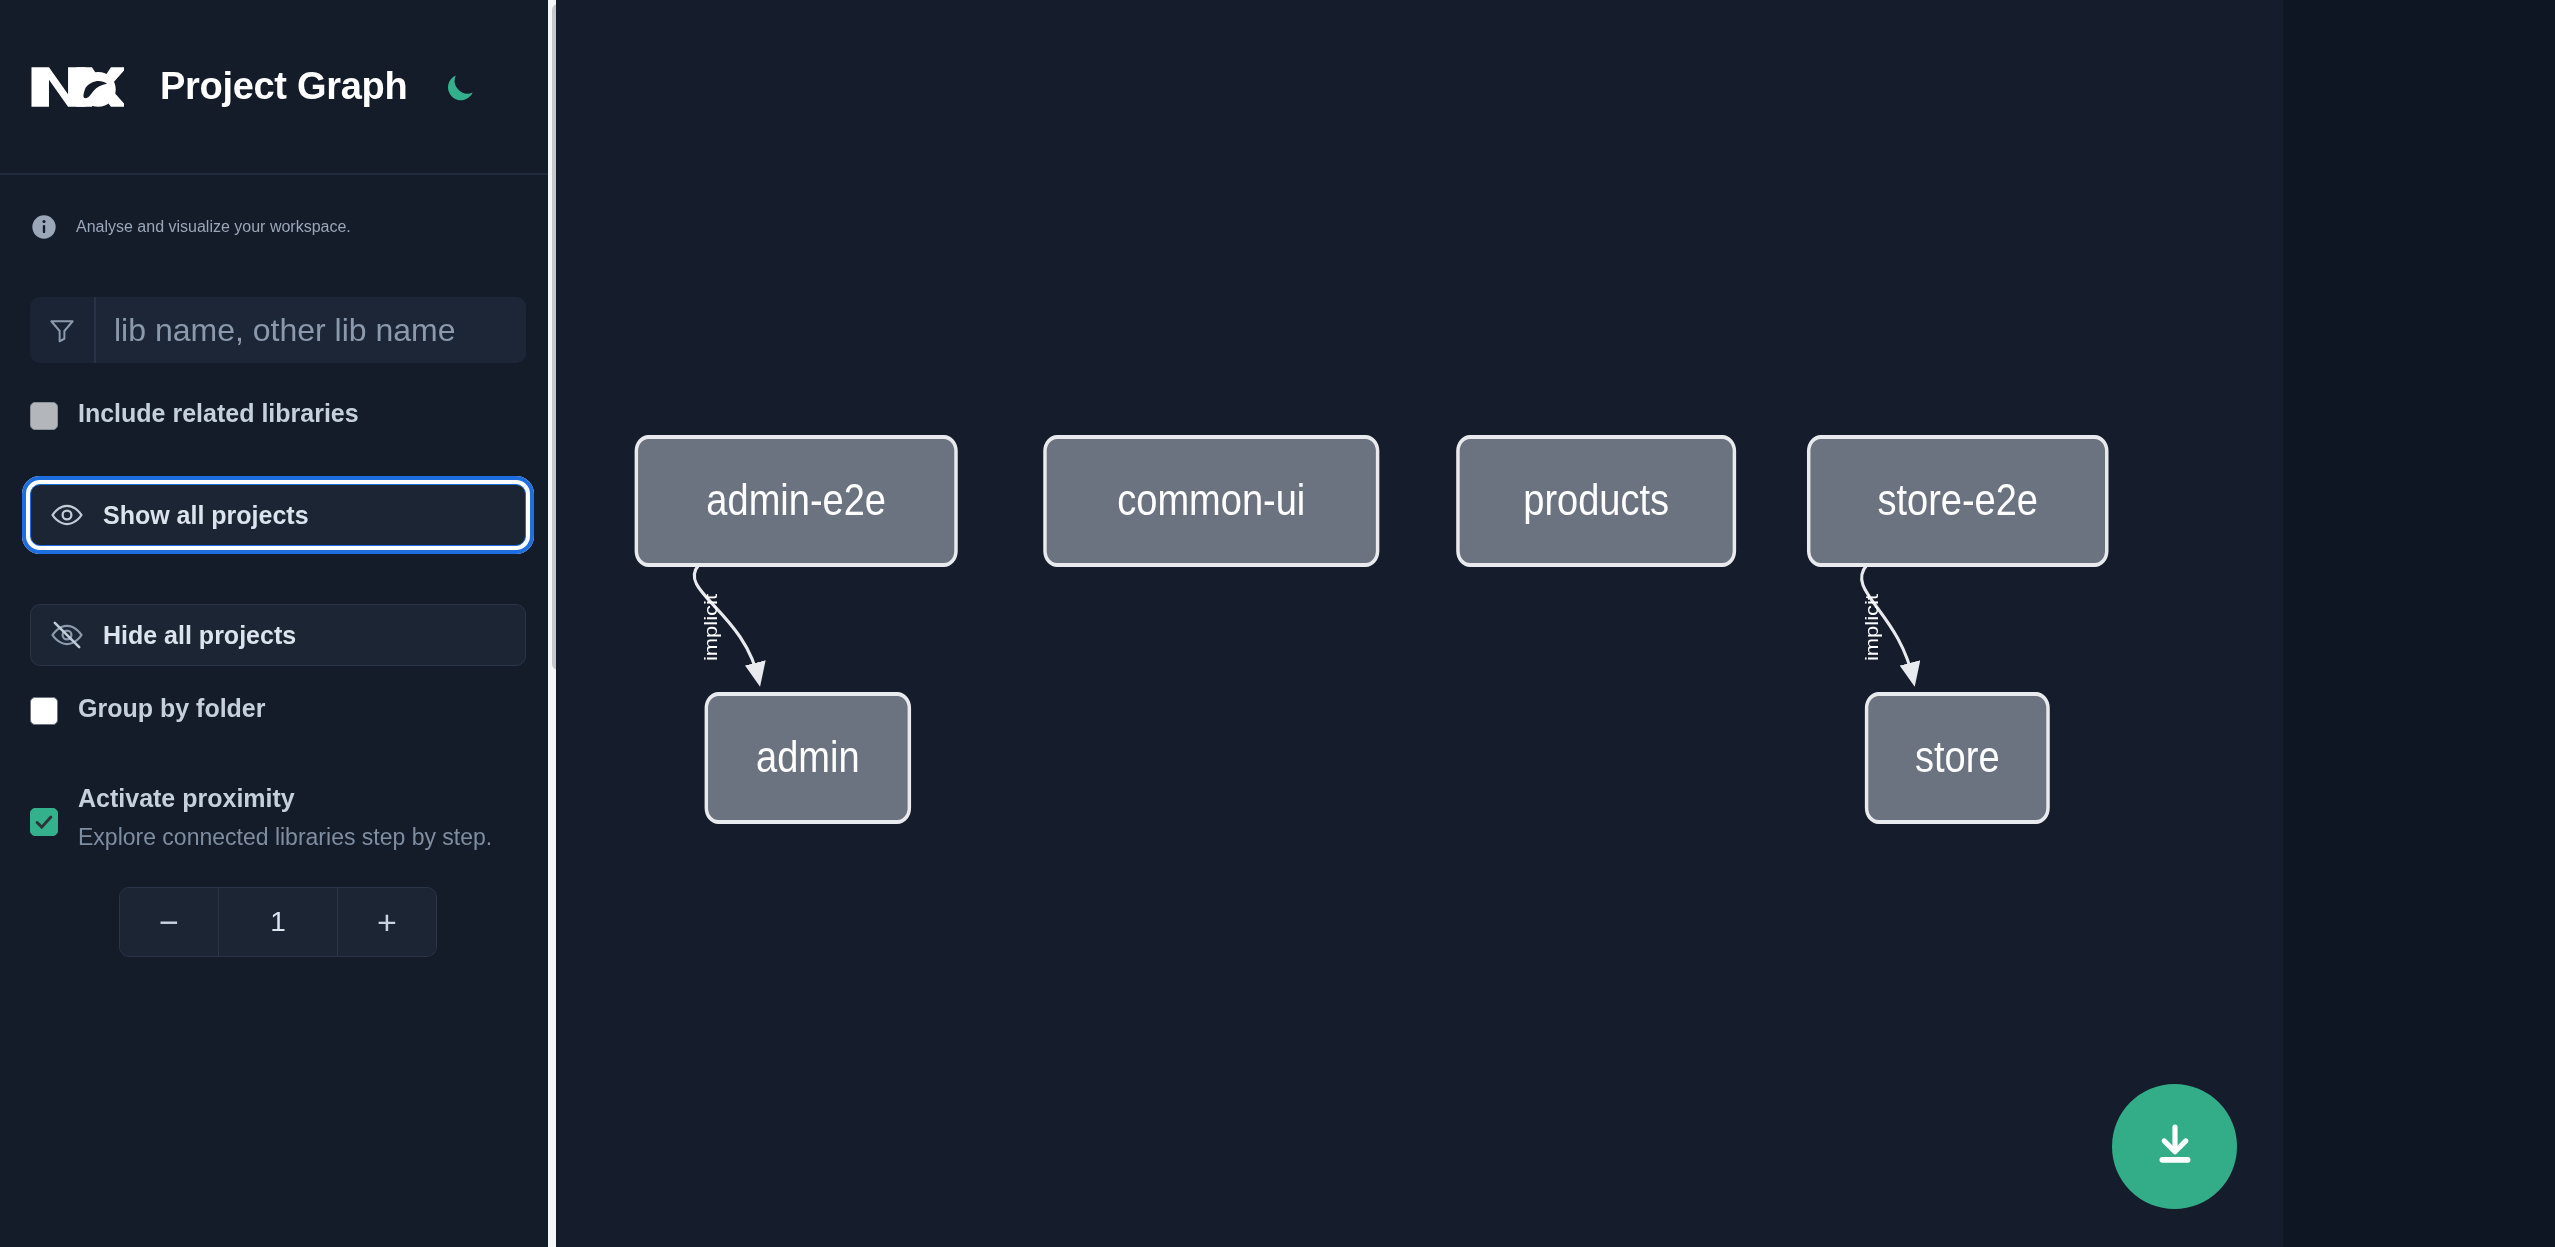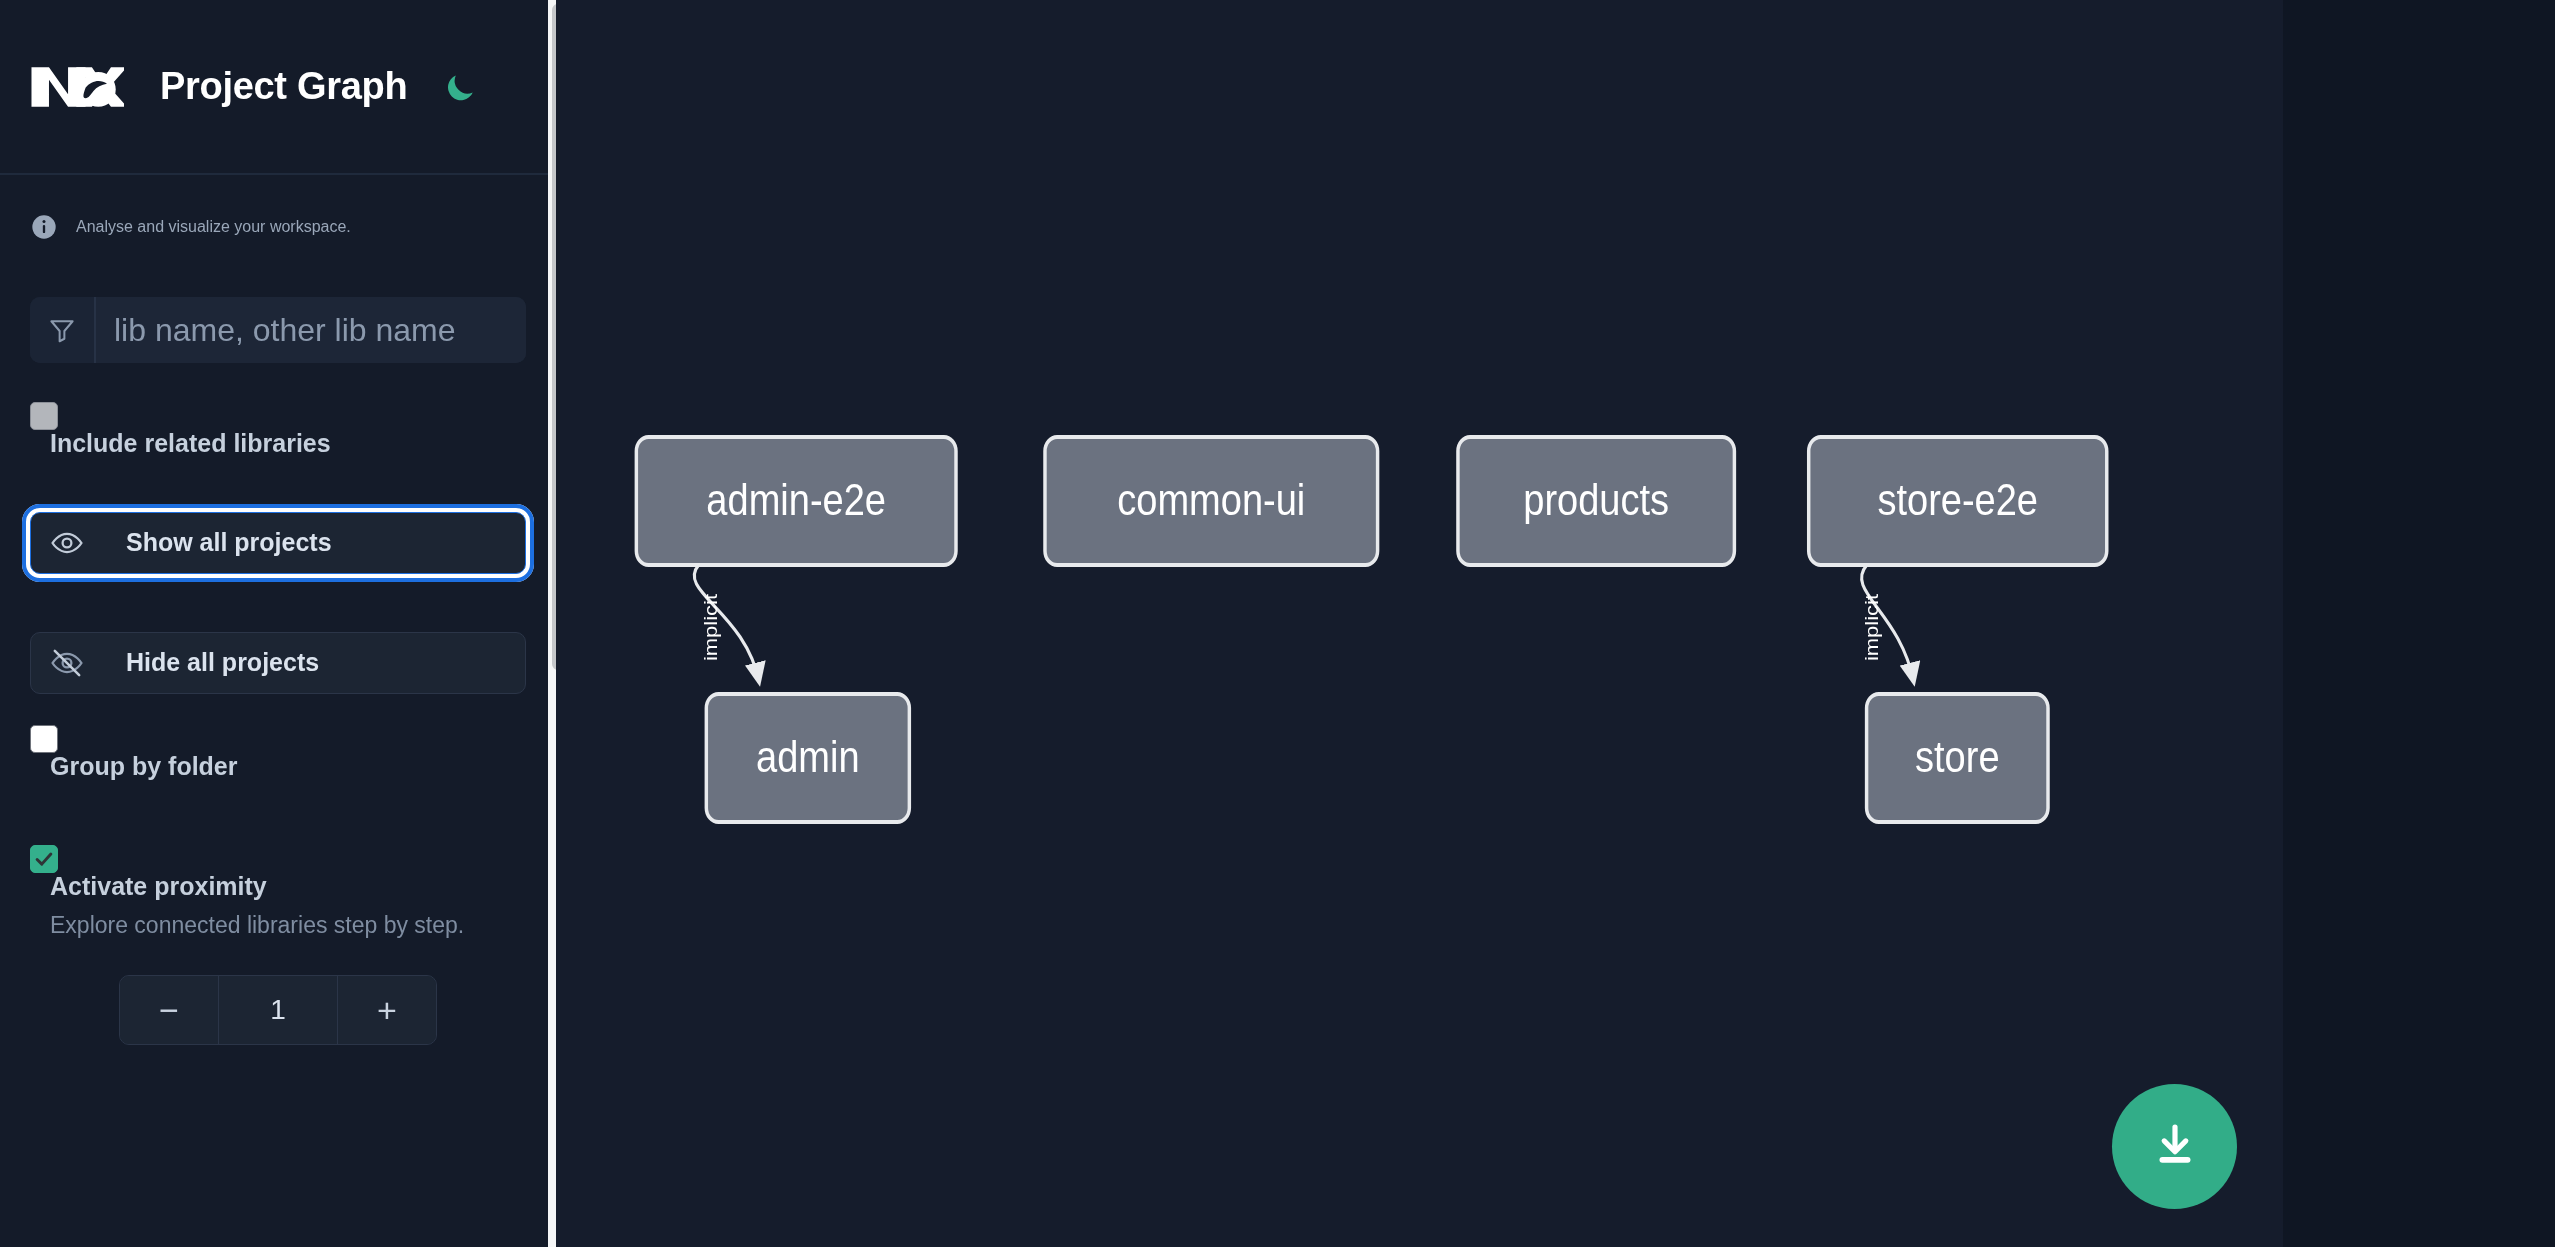--- a/index.html
+++ b/index.html
@@ -111,23 +111,22 @@
     color: #cfd8e3;
     font-size: 32px;
     font-family: Liberation Sans, sans-serif;
     padding: 0 18px;
   }
   .filter-input::placeholder { color: #8b99ad; opacity: 1; }
 
   
   .check-block {
     display: flex;
-    align-items: flex-start;
+    align-items: center;
     margin: 34px 30px 0 30px;
-    flex-direction: column;
   }
   .cb {
     flex: 0 0 auto;
     width: 28px;
     height: 28px;
     border-radius: 5px;
     margin-top: 5px;
     box-sizing: border-box;
     display: block;
   }
@@ -160,21 +159,21 @@
     position: relative;
     display: flex;
     align-items: center;
     height: 62px;
     margin: 0 30px;
     border-radius: 10px;
     background: #1c2533;
     border: 1px solid #2b real;
     box-sizing: border-box;
   }
-  .wide-btn { border: 1px solid #2b3548; gap: 23px; }
+  .wide-btn { border: 1px solid #2b3548; }
   .wide-btn .btn-icon {
     width: 72px;
     display: flex;
     align-items: center;
     justify-content: center;
     flex: 0 0 72px;
   }
   .wide-btn .btn-label {
     font-size: 25px;
     font-weight: 700;

